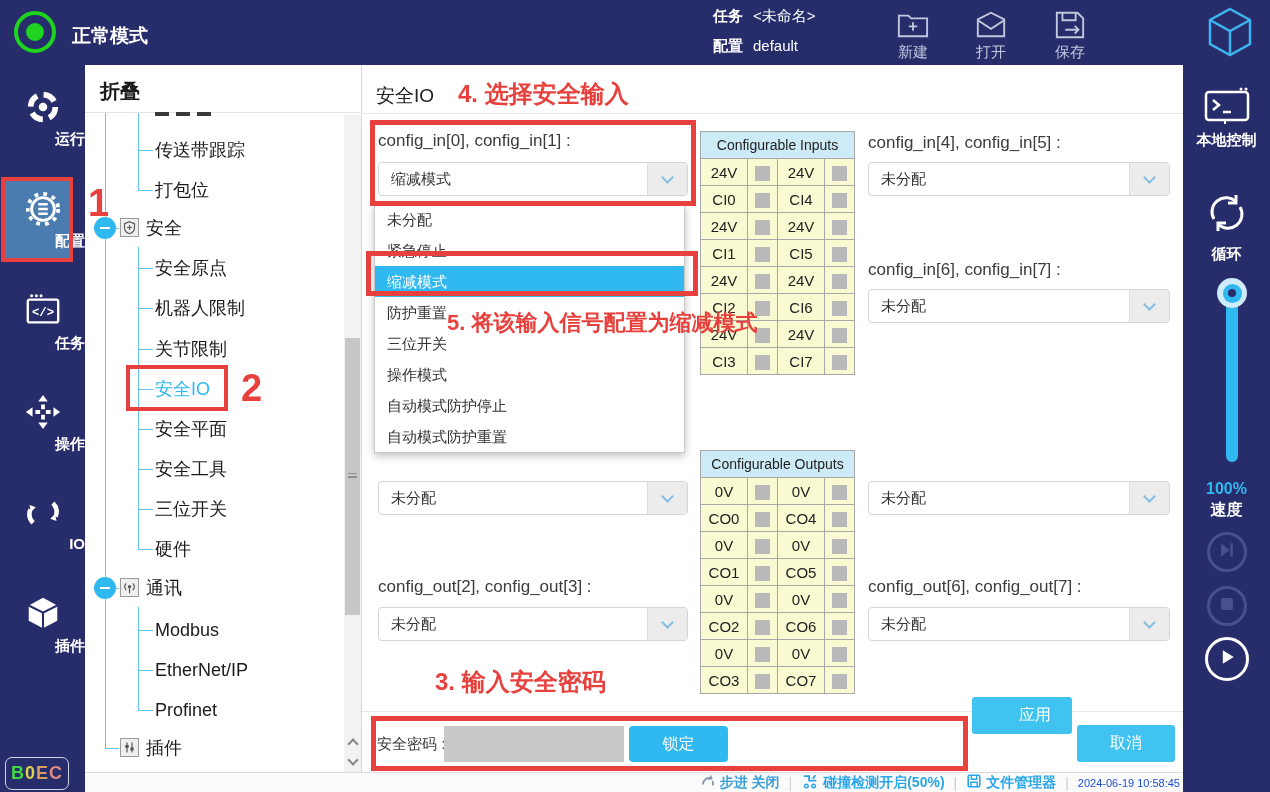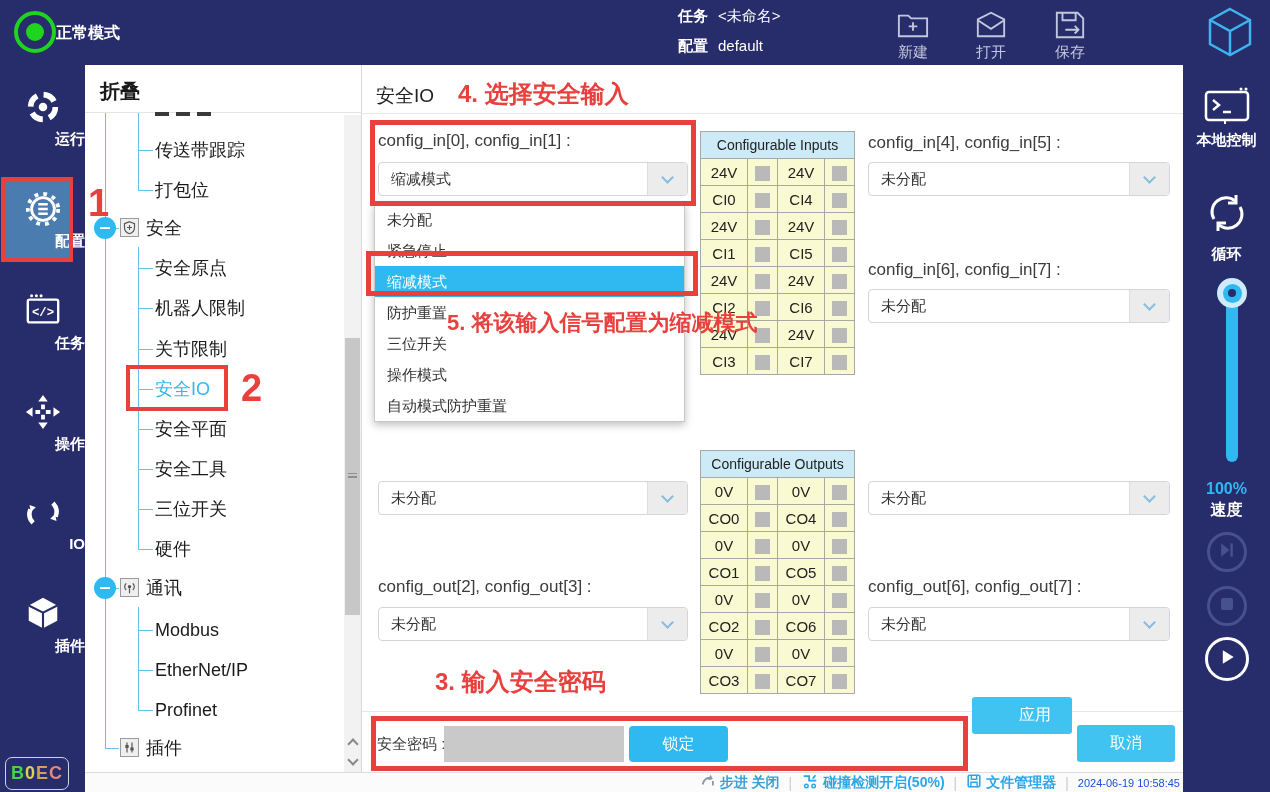--- a/index.html
+++ b/index.html
@@ -4,22 +4,22 @@
 <style>
   * { margin:0; padding:0; box-sizing:border-box; }
   html,body { width:1270px; height:792px; }
   body { font-family:"Liberation Sans","DejaVu Sans",sans-serif; }
   .screen { position:relative; width:1270px; height:792px; background:#fff; overflow:hidden; }
 
   
   .topbar { position:absolute; left:0; top:0; width:1270px; height:65px; background:#272c6b; }
   .mode-light { position:absolute; left:14px; top:11px; width:42px; height:42px; border:4px solid #1fd41f; border-radius:50%; display:flex; align-items:center; justify-content:center; }
   .mode-light i { width:18px; height:18px; background:#1fd41f; border-radius:50%; }
-  .mode-text { position:absolute; left:56px; top:23px; color:#fff; font-size:16px; font-weight:bold; }
-  .tb-kv { position:absolute; left:678px; color:#fff; font-size:15px; }
+  .mode-text { position:absolute; left:72px; top:23px; color:#fff; font-size:19px; font-weight:bold; }
+  .tb-kv { position:absolute; left:713px; color:#fff; font-size:15px; }
   .tb-kv b { margin-right:10px; }
   .tb-action { position:absolute; top:7px; width:56px; text-align:center; cursor:pointer; }
   .tb-action svg { display:block; margin:0 auto; }
   .tb-action span { display:block; margin-top:3px; font-size:15px; color:#c3c7dd; }
   .tb-logo { position:absolute; left:1206px; top:7px; }
 
   
   .left-sb { position:absolute; left:0; top:65px; width:85px; height:727px; background:#272c6b; }
   .sb-item { position:absolute; left:0; width:85px; text-align:right; cursor:pointer; }
   .sb-item svg { display:block; margin:0 auto; }
@@ -314,20 +314,21 @@
         </span>
     </div>
 
     <div class="dd-list">
       <div class="dd-opt">未分配</div>
       <div class="dd-opt">紧急停止</div>
       <div class="dd-opt sel">缩减模式</div>
       <div class="dd-opt">防护重置</div>
       <div class="dd-opt">三位开关</div>
       <div class="dd-opt">操作模式</div>
+      <div class="dd-opt">自动模式防护停止</div>
       <div class="dd-opt">自动模式防护重置</div>
     </div>
 
     <table class="io" style="left:338px; top:66px;">
       <tbody>
           <tr>
             <th colspan="4">Configurable Inputs</th>
           </tr>
       <tr>
             <td class="lbl">24V</td>

